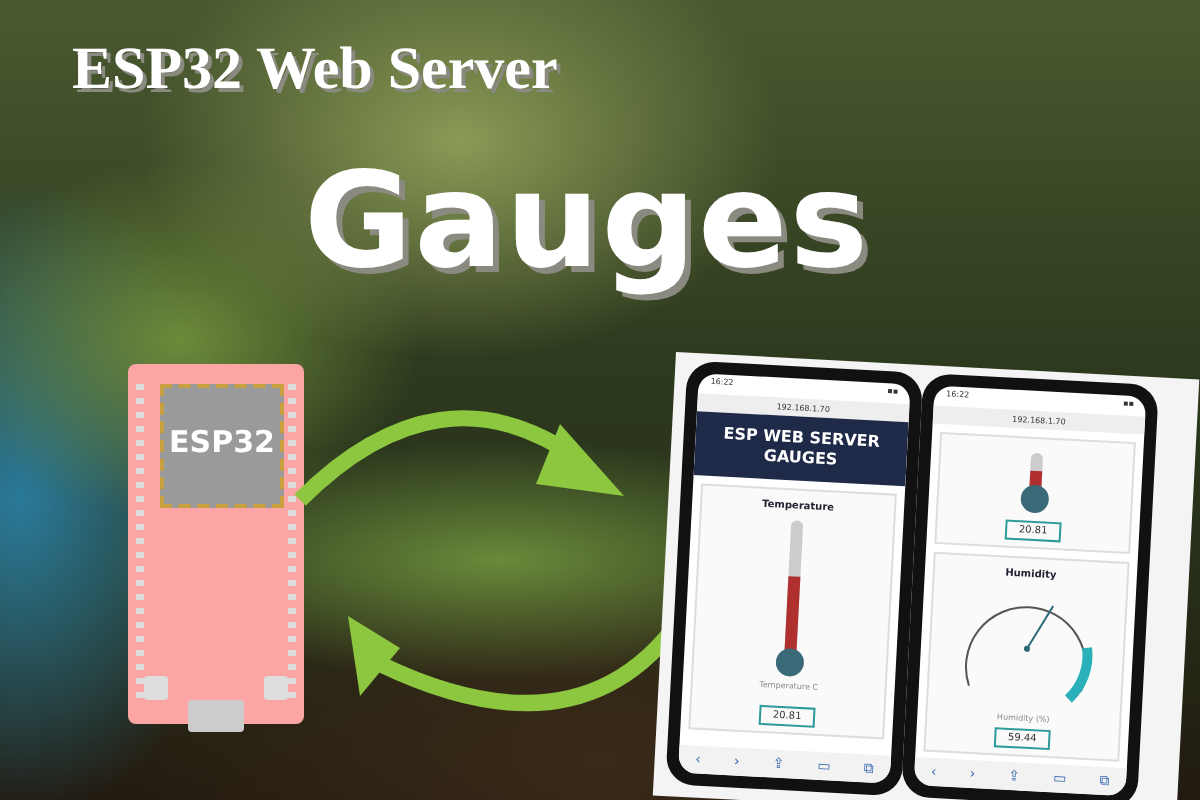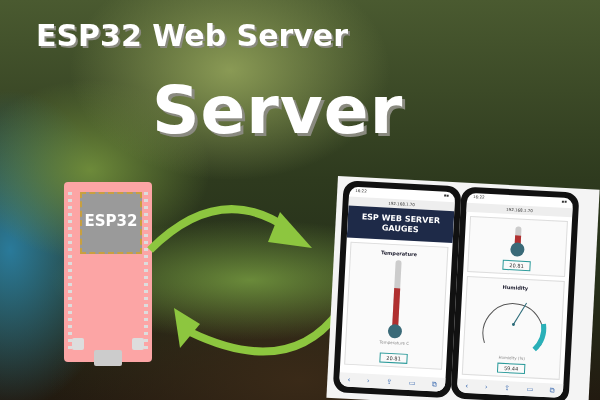--- a/index.html
+++ b/index.html
@@ -4,21 +4,21 @@
 <style>
   html,body{margin:0;padding:0;}
   body{width:600px;height:400px;overflow:hidden;position:relative;font-family:"DejaVu Sans",sans-serif;}
   .bg{position:absolute;inset:0;background:
     radial-gradient(ellipse 160px 110px at 230px 70px, #8a9a55 0%, rgba(138,154,85,0) 100%),
     radial-gradient(ellipse 120px 90px at 90px 170px, #6d8a3a 0%, rgba(109,138,58,0) 100%),
     radial-gradient(ellipse 110px 160px at 10px 250px, #2a7a9a 0%, rgba(42,122,154,0) 100%),
     radial-gradient(ellipse 200px 60px at 250px 280px, #6a8a3a 0%, rgba(106,138,58,0) 100%),
     radial-gradient(ellipse 250px 120px at 300px 380px, #3a2a18 0%, rgba(58,42,24,0) 100%),
     linear-gradient(180deg,#4a5a30 0%,#2e3a1e 45%,#26301a 70%,#221a10 100%);}
-  .title1{position:absolute;left:36px;top:18px;font-size:30px;font-weight:bold;color:#fff;text-shadow:2px 2px 0 #8a8a80;letter-spacing:0px;}
+  .title1{position:absolute;left:36px;top:18px;font-size:30px;font-weight:bold;color:#fff;text-shadow:2px 2px 0 #8a8a80;letter-spacing:0px;font-family:Liberation Serif, serif;}
   .title2{position:absolute;left:152px;top:72px;font-size:66px;font-weight:bold;color:#fff;text-shadow:3px 3px 0 #8a8a80;letter-spacing:1px;}
   .board{position:absolute;left:64px;top:182px;width:88px;height:180px;background:#fca5a5;border-radius:4px;}
   .board .chip{position:absolute;left:16px;top:10px;width:58px;height:58px;background:#9a9a9a;border:2px dashed #c8a040;}
   .board .chip span{position:absolute;left:0;right:0;top:18px;text-align:center;color:#fff;font-weight:bold;font-size:15px;}
   .pins-l,.pins-r{position:absolute;top:10px;bottom:10px;width:4px;background:repeating-linear-gradient(180deg,#ddd 0 3px,transparent 3px 7px);}
   .pins-l{left:4px}.pins-r{right:4px}
   .usb{position:absolute;left:30px;bottom:-4px;width:28px;height:16px;background:#ccc;border-radius:2px;}
   .btn{position:absolute;bottom:12px;width:12px;height:12px;background:#ddd;border-radius:2px;}
   .arrows{position:absolute;left:140px;top:190px;}
   .panel{position:absolute;left:338px;top:176px;width:262px;height:222px;background:#f4f4f4;transform:rotate(3deg);transform-origin:left top;}
@@ -34,21 +34,21 @@
   .therm .bulb{position:absolute;bottom:-8px;left:-4px;width:14px;height:14px;border-radius:50%;background:#3a6a78;}
   .val{display:inline-block;border:1px solid #2a9a9a;padding:1px 6px;font-size:5px;margin-top:8px;}
   .cap{font-size:4px;color:#888;margin-top:10px;}
   .bar{position:absolute;bottom:0;left:0;right:0;height:14px;display:flex;justify-content:space-around;align-items:center;color:#3a6ab0;font-size:7px;background:#f2f2f2;}
 </style>
 </head>
 <body>
 
 <div class="bg"></div>
 <div class="title1">ESP32 Web Server</div>
-<div class="title2">Server</div>
+<div class="title2">Gauges</div>
 
 <div class="board">
   <div class="pins-l"></div>
   <div class="pins-r"></div>
   <div class="chip">
       <span>ESP32</span>
     </div>
   <div class="btn" style="left:8px"></div>
   <div class="btn" style="right:8px"></div>
   <div class="usb"></div>

